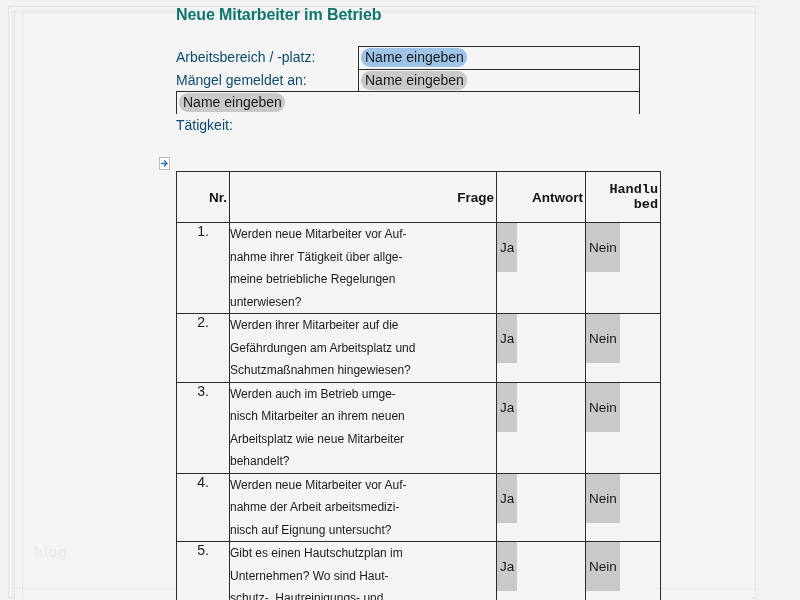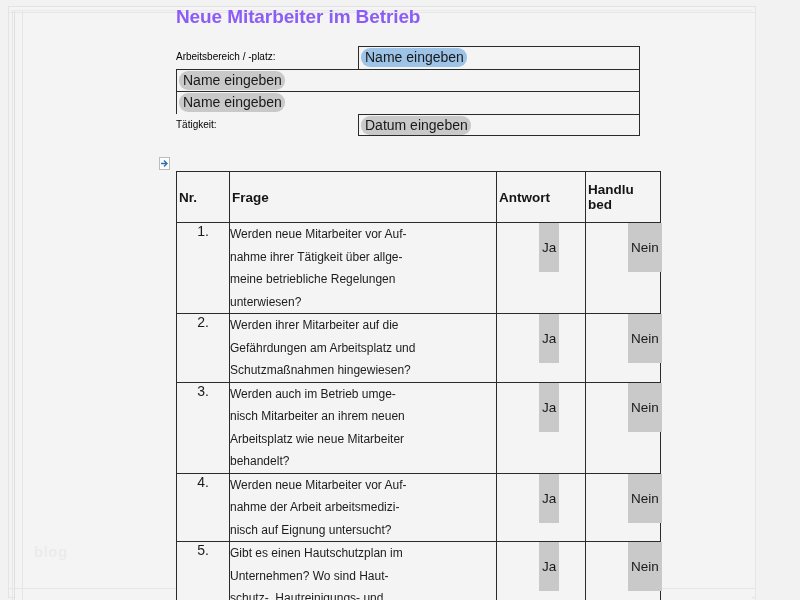--- a/index.html
+++ b/index.html
@@ -59,44 +59,44 @@
     left: 0;
     top: 0;
     width: 800px;
     height: 600px;
   }
 
   .doc-title {
     position: absolute;
     left: 176px;
     top: 6px;
-    font-size: 19px;
+    font-size: 16px;
     font-weight: bold;
-    color: #8b5cf6;
+    color: #0f766e;
     letter-spacing: -0.1px;
     white-space: nowrap;
   }
 
   
   .form-block {
     position: absolute;
     left: 176px;
     top: 46px;
     width: 464px;
   }
   .form-row {
     display: flex;
     align-items: flex-start;
     height: 22.5px;
   }
   .form-label {
     width: 182px;
     flex: 0 0 182px;
-    font-size: 10px;
-    color: #000000;
+    font-size: 14px;
+    color: #0c4a6e;
     line-height: 22px;
     white-space: nowrap;
   }
   .form-field {
     flex: 1 1 auto;
     position: relative;
     height: 22.5px;
     box-sizing: border-box;
     border-top: 1.3px solid #2b2b2b;
     border-left: 1.3px solid #2b2b2b;
@@ -147,33 +147,34 @@
     vertical-align: top;
     padding: 0;
     background: #f4f4f4;
   }
   .col-nr    { width: 48px; }
   .col-frage { width: 262px; }
   .col-antw  { width: 84px; }
   .col-hand  { width: 70px; }
 
   .checklist thead th {
-    text-align: left;
+    text-align: right;
     font-size: 13.5px;
     font-weight: bold;
     color: #141517;
     height: 50px;
     vertical-align: middle;
     padding: 0 2px;
   }
   th.col-hand {
     text-align: right;
     padding-right: 2px;
     white-space: nowrap;
     overflow: hidden;
+    font-family: Liberation Mono, monospace;
   }
   th.col-hand .hdr-l1 { display: block; }
   th.col-hand .hdr-l2 { display: block; }
 
   .cell-nr {
     text-align: center;
     font-size: 14px;
     color: #1b1c1e;
     padding-top: 7px;
   }
@@ -186,21 +187,20 @@
   .cell-ans {
     padding: 6px 0 6px 6px;
   }
   .chip {
     display: inline-block;
     font-size: 13.5px;
     line-height: 17px;
     color: #18191b;
     background: #c9c9c9;
     padding: 16px 3px;
-    margin-left: 42px;
   }
 
   
   .watermark {
     position: absolute;
     left: 34px;
     top: 543px;
     font-size: 15px;
     font-weight: bold;
     color: #ebebeb;
@@ -226,36 +226,34 @@
   <div class="form-block">
 
     <div class="form-row">
       <div class="form-label">Arbeitsbereich / -platz:</div>
       <div class="form-field">
         <span class="field-value shade-blue">Name eingeben</span>
       </div>
     </div>
 
     <div class="form-row">
+      <div class="form-label">Mängel gemeldet an:</div>
       <div class="form-field">
         <span class="field-value shade-gray">Name eingeben</span>
       </div>
     </div>
 
     <div class="form-row">
       <div class="form-field">
         <span class="field-value shade-gray">Name eingeben</span>
       </div>
     </div>
 
     <div class="form-row">
       <div class="form-label">Tätigkeit:</div>
-      <div class="form-field">
-        <span class="field-value shade-gray">Datum eingeben</span>
-      </div>
     </div>
 
   </div>
 
   <div class="table-handle">
     <svg width="9" height="11" viewBox="0 0 9 11" aria-hidden="true">
       <path d="M1 5.5 H7 M4 2.5 L7 5.5 L4 8.5" stroke="#2f6fb5" stroke-width="1.4" fill="none"></path>
     </svg>
   </div>
 

